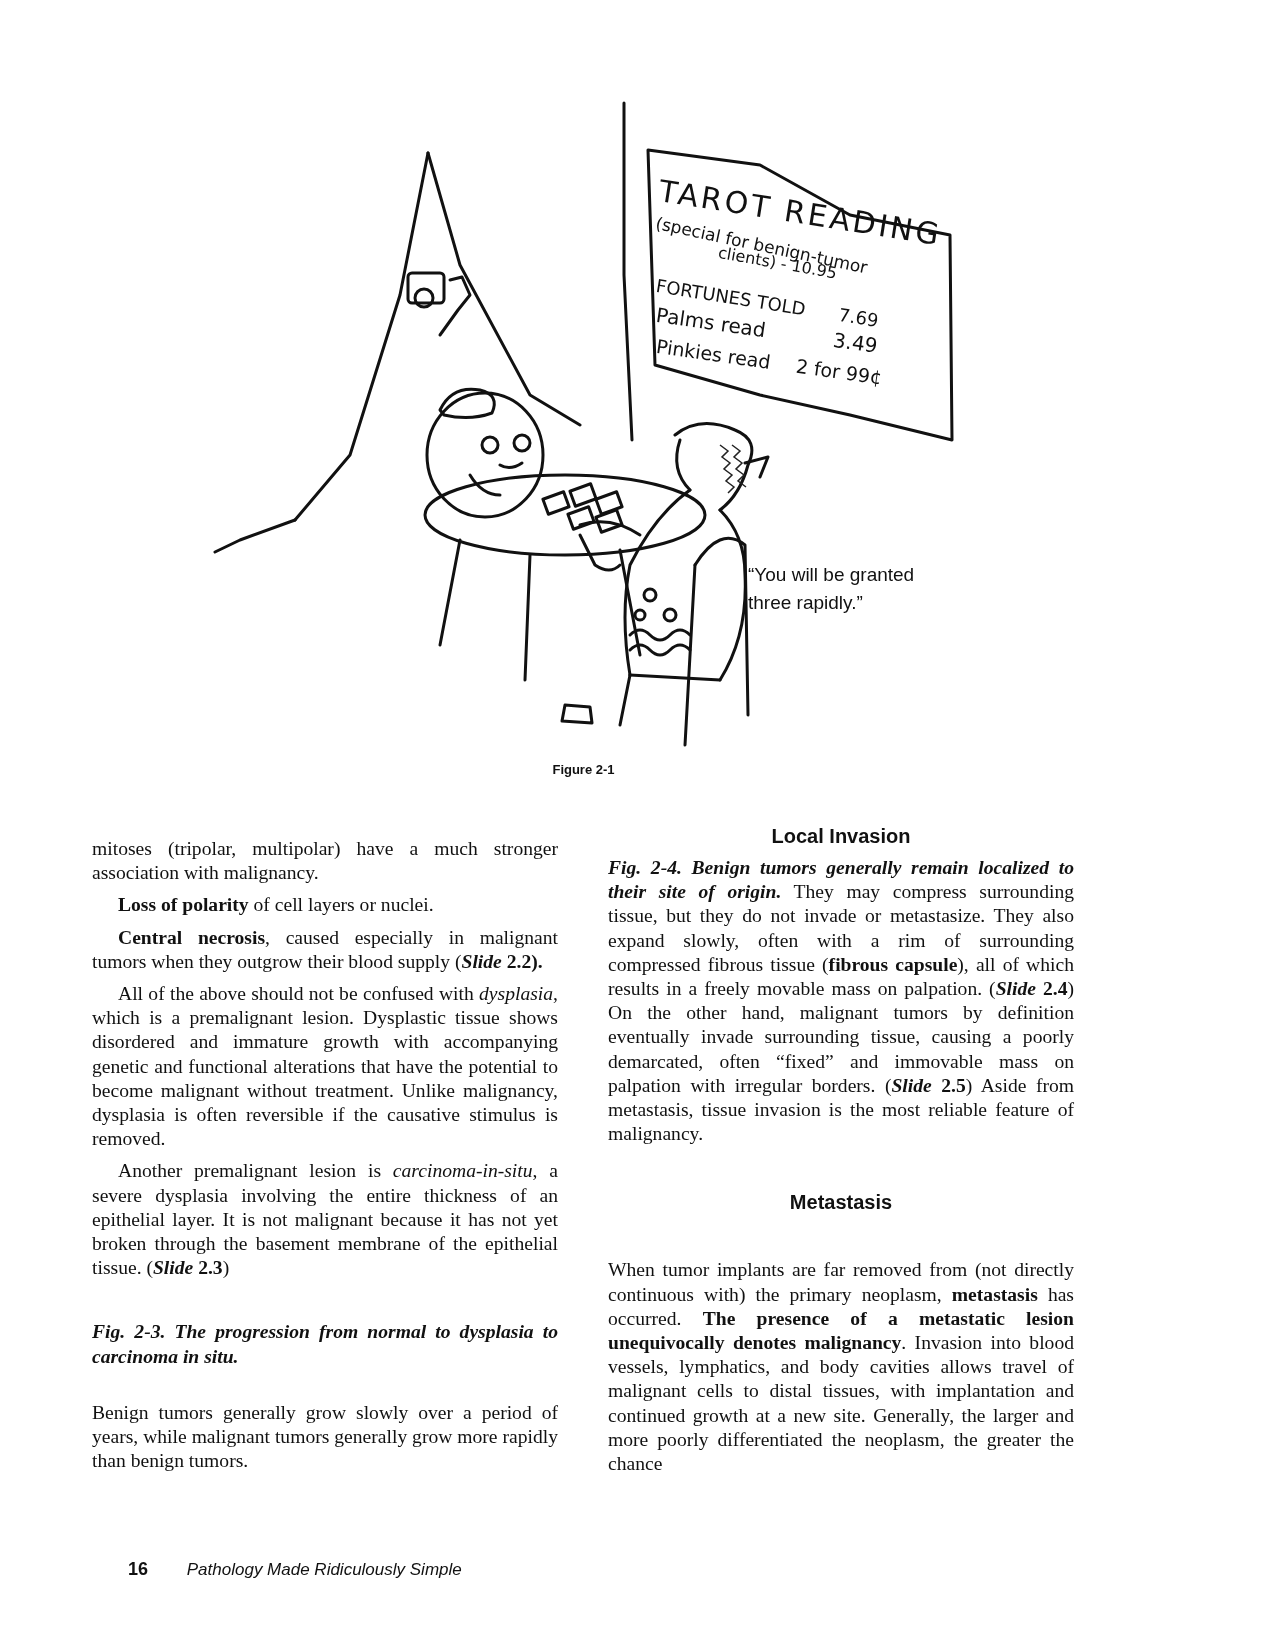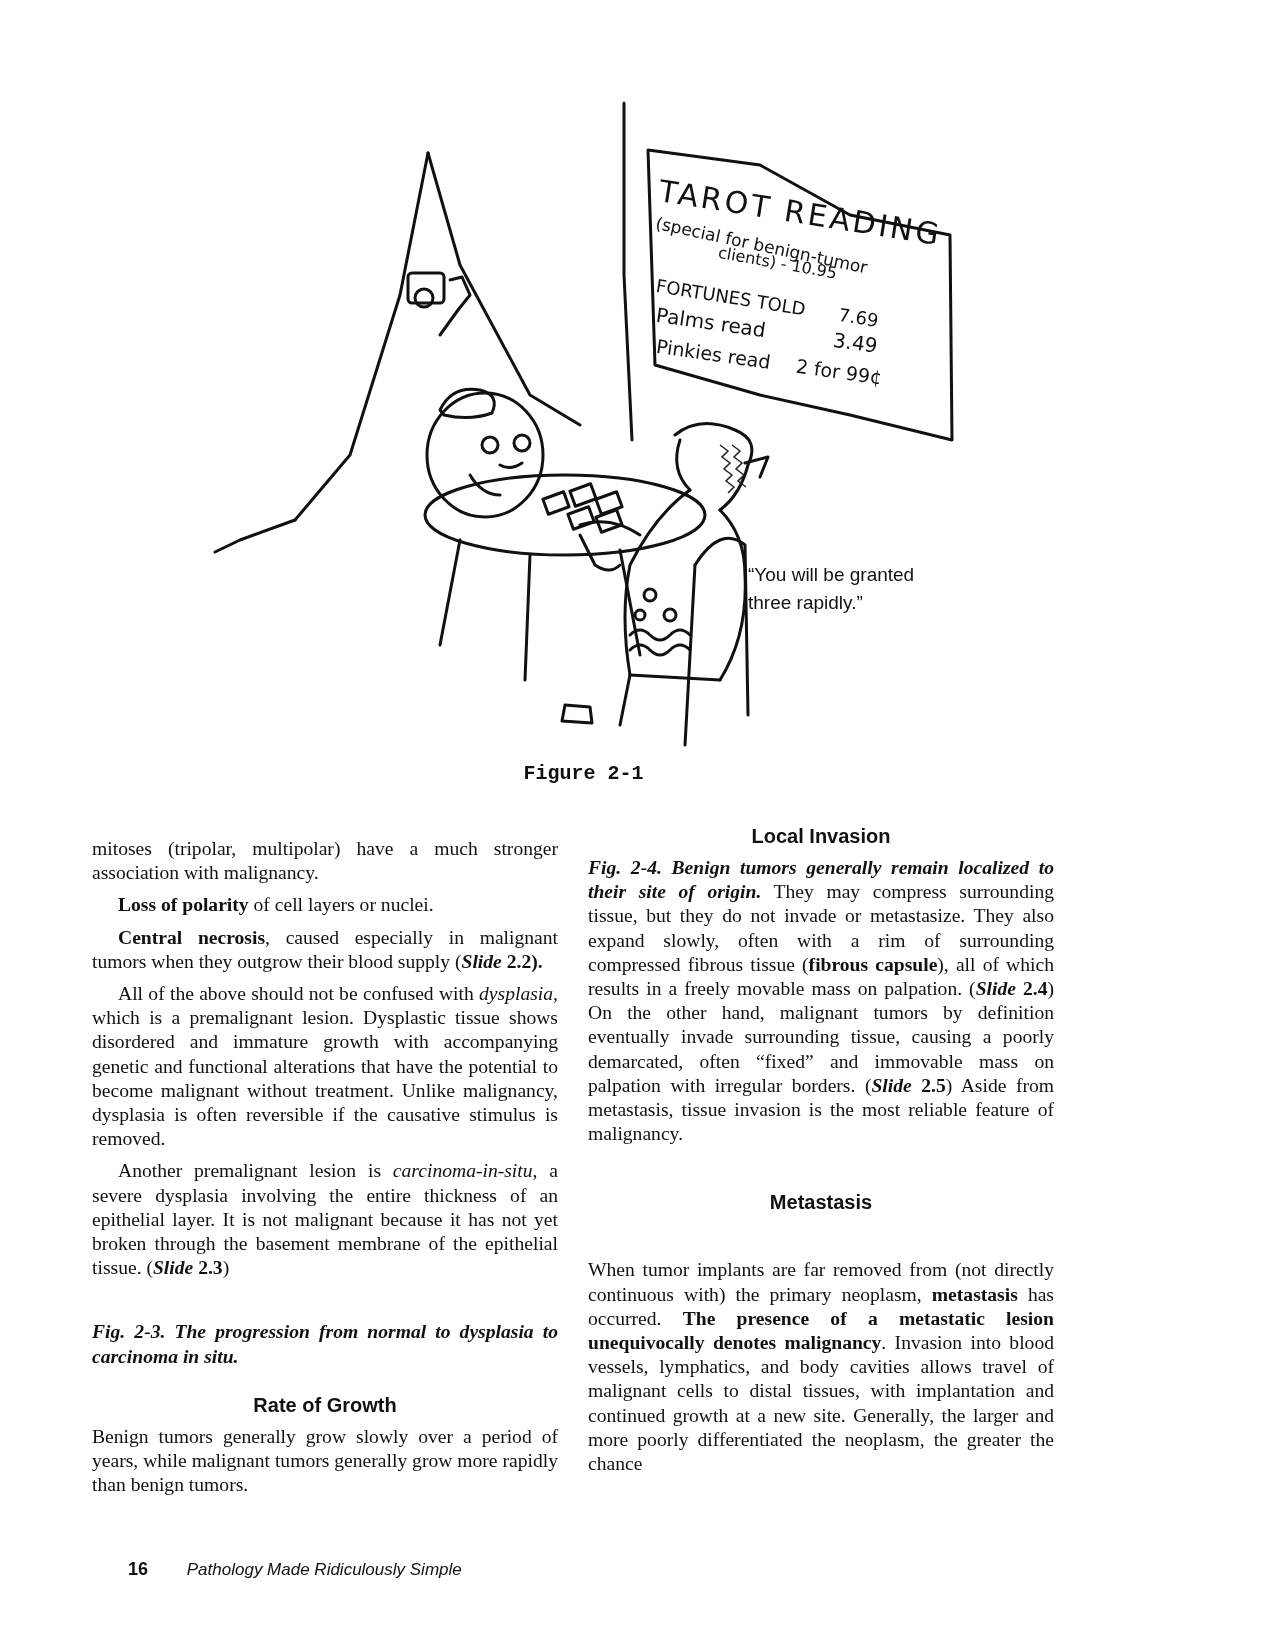--- a/index.html
+++ b/index.html
@@ -2,25 +2,25 @@
 <html><head>
 <meta charset="utf-8">
 <style>
   html, body { margin:0; padding:0; background:#ffffff; }
   body { width:1275px; height:1650px; position:relative; overflow:hidden; color:#111; }
   .figure { position:absolute; left:200px; top:95px; width:820px; height:680px; }
   .figure svg { position:absolute; left:0; top:0; }
   .sign-line { position:absolute; font-family:"DejaVu Sans", sans-serif; color:#111; white-space:nowrap; transform-origin:left top; }
   .quote { position:absolute; left:548px; top:466px; font-family:Liberation Sans, sans-serif; font-size:19px; line-height:28px; color:#111; }
   .fig-caption { position:absolute; left:0; width:1167px; top:762px; text-align:center;
-     font-family:Liberation Mono, monospace; font-weight:bold; font-size:20px; }
+     font-family:Liberation Sans, sans-serif; font-weight:bold; font-size:13px; }
   .col { position:absolute; top:829px; width:482px; font-family:"Liberation Serif", serif;
      font-size:19.6px; line-height:24.2px; text-align:justify; }
   .col.left { left:84px; }
-  .col.right { left:580px; }
+  .col.right { left:600px; }
   .col p { margin:8px; }
   .col p.ind { text-indent:26px; }
   .heading { font-family:"Liberation Sans", sans-serif; font-weight:bold; font-size:20px;
      text-align:center; line-height:24px; }
   .gap { height:24px; }
   .gap2 { height:36px; }
   .caption-it { font-style:italic; font-weight:bold; }
   .footer { position:absolute; top:1559px; left:84px; font-family:"Liberation Sans", sans-serif; font-size:17px; }
   .footer .pnum { font-weight:bold; font-size:18px; margin-right:34px;margin-left:44px; }
   .footer .title { font-style:italic; }
@@ -117,21 +117,20 @@
 
 <div class="col left">
   <p>mitoses (tripolar, multipolar) have a much stronger association with malignancy.</p>
   <p class="ind"><b>Loss of polarity</b><span> of cell layers or nuclei.</span></p>
   <p class="ind"><b>Central necrosis</b><span>, caused especially in malignant tumors when they outgrow their blood supply (</span><b><i>Slide</i><span> 2.2).</span></b></p>
   <p class="ind"><span>All of the above should not be confused with </span><i>dysplasia</i><span>, which is a premalignant lesion. Dysplastic tissue shows disordered and immature growth with accompanying genetic and functional alterations that have the potential to become malignant without treatment. Unlike malignancy, dysplasia is often reversible if the causative stimulus is removed.</span></p>
   <p class="ind"><span>Another premalignant lesion is </span><i>carcinoma-in-situ</i><span>, a severe dysplasia involving the entire thickness of an epithelial layer. It is not malignant because it has not yet broken through the basement membrane of the epithelial tissue. (</span><b><i>Slide</i><span> 2.3</span></b><span>)</span></p>
   <div class="gap"></div>
   <p class="caption-it">Fig. 2-3. The progression from normal to dysplasia to carcinoma in situ.</p>
   <div style="height:16px"></div>
-  <div class="heading">Rate of Growth</div>
   <p>Benign tumors generally grow slowly over a period of years, while malignant tumors generally grow more rapidly than benign tumors.</p>
 </div>
 
 <div class="col right" style="top:824px;">
   <div class="heading">Local Invasion</div>
   <p><span class="caption-it">Fig. 2-4. Benign tumors generally remain localized to their site of origin.</span><span> They may compress surrounding tissue, but they do not invade or metastasize. They also expand slowly, often with a rim of surrounding compressed fibrous tissue (</span><b>fibrous capsule</b><span>), all of which results in a freely movable mass on palpation. (</span><b><i>Slide</i><span> 2.4</span></b><span>) On the other hand, malignant tumors by definition eventually invade surrounding tissue, causing a poorly demarcated, often “fixed” and immovable mass on palpation with irregular borders. (</span><b><i>Slide</i><span> 2.5</span></b><span>) Aside from metastasis, tissue invasion is the most reliable feature of malignancy.</span></p>
   <div class="gap2"></div>
   <div class="heading">Metastasis</div>
   <div class="gap2"></div>
   <p><span>When tumor implants are far removed from (not directly continuous with) the primary neoplasm, </span><b>metastasis</b><span> has occurred. </span><b>The presence of a metastatic lesion unequivocally denotes malignancy</b><span>. Invasion into blood vessels, lymphatics, and body cavities allows travel of malignant cells to distal tissues, with implantation and continued growth at a new site. Generally, the larger and more poorly differentiated the neoplasm, the greater the chance</span></p>

